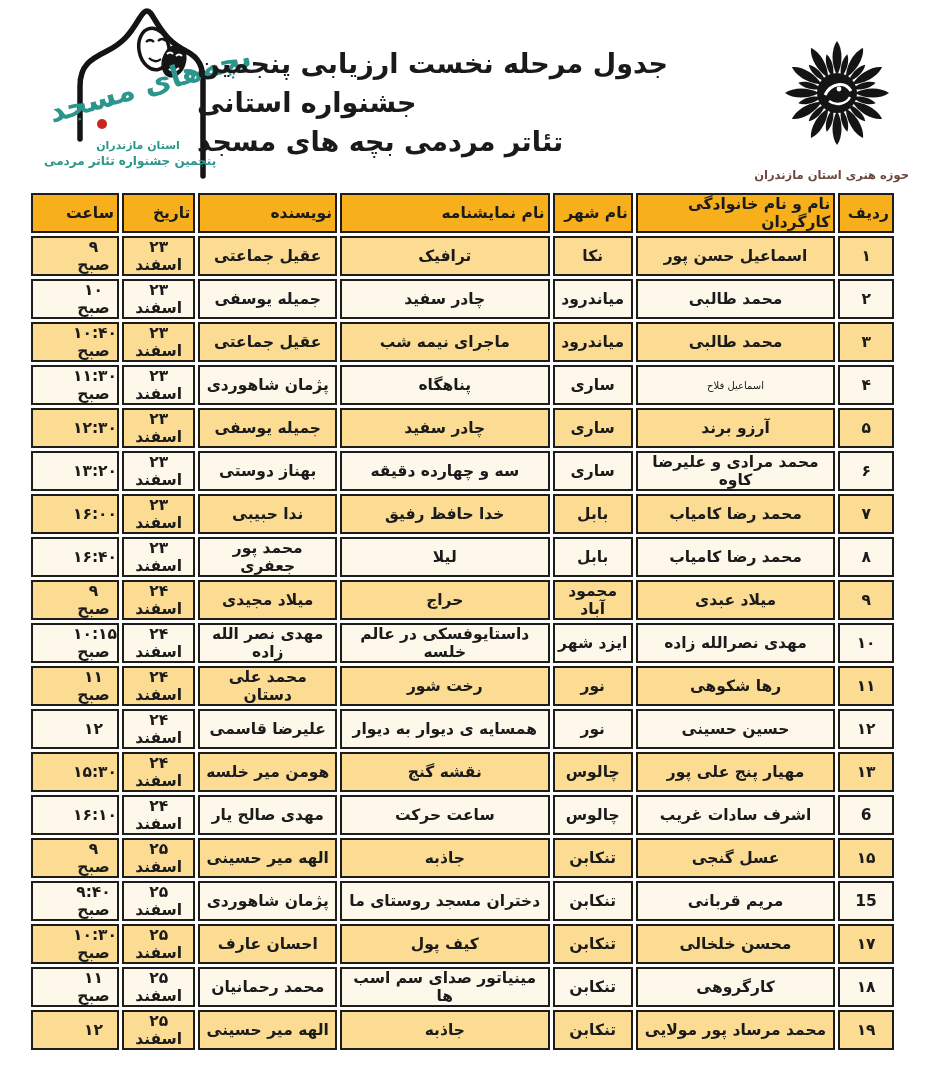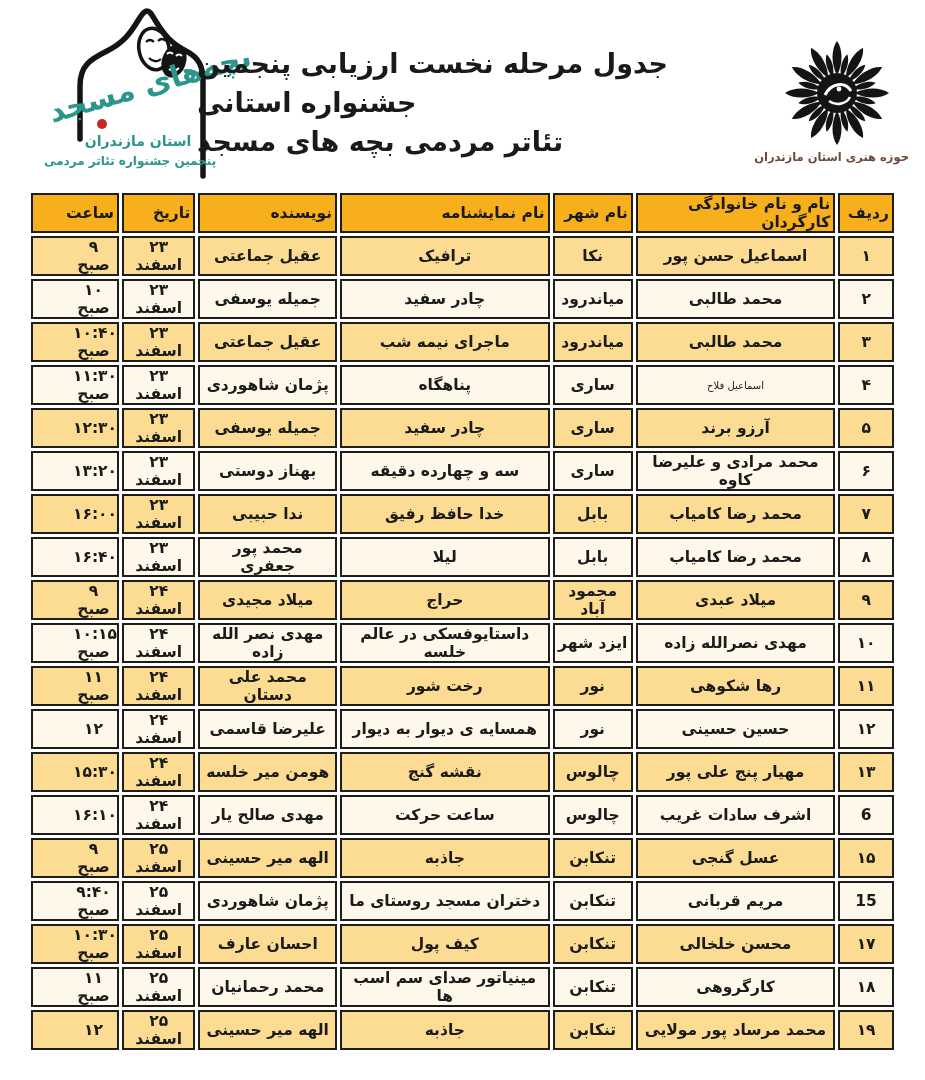--- a/index.html
+++ b/index.html
@@ -10,28 +10,28 @@
   .titles{position:absolute;left:197px;top:44px;width:566px;text-align:left;direction:rtl;color:var(--title-text);}
   .title-line{font-size:27px;font-weight:bold;line-height:39px;letter-spacing:-0.5px;}
   .subtitle{font-size:21px;margin-top:12px;font-weight:normal;}
 
   
   .logo-left{position:absolute;left:50px;top:6px;width:188px;height:182px;}
   .logo-left svg{position:absolute;left:0;top:0;}
   .calligraphy{position:absolute;left:-4px;top:66px;width:168px;text-align:center;
                transform:rotate(-16deg);font-size:30px;font-weight:bold;color:var(--logo-teal);
                white-space:nowrap;}
-  .logo-region{position:absolute;left:22px;top:127px;width:132px;text-align:center;
-               font-size:14px;font-weight:bold;color:var(--logo-teal);}
+  .logo-region{position:absolute;left:22px;top:133px;width:132px;text-align:center;
+               font-size:11px;font-weight:bold;color:var(--logo-teal);}
   .logo-tagline{position:absolute;left:-6px;top:148px;width:164px;text-align:center;
                 font-size:12px;font-weight:bold;color:var(--logo-teal);white-space:nowrap;}
 
   
   .logo-right{position:absolute;right:16px;top:40px;width:148px;text-align:center;}
-  .logo-right-caption{margin-top:0;font-size:11.5px;font-weight:bold;
+  .logo-right-caption{margin-top:18px;font-size:11.5px;font-weight:bold;
                       color:var(--logo-caption-brown);white-space:nowrap;direction:rtl;}
 
   
   .table-wrap{position:absolute;top:190px;left:28px;width:869px;}
   table{width:100%;border-collapse:separate;border-spacing:3px;direction:rtl;table-layout:fixed;}
   th,td{border:2px solid var(--cell-border);text-align:center;vertical-align:middle;
         font-weight:bold;color:#1b1b1b;padding:0 3px;overflow:hidden;}
   th{background:var(--header-bg);height:33px;font-size:15.5px;text-align:right;}
   td{height:35.4px;font-size:15.5px;}
   tr.gold td{background:var(--row-gold);}

